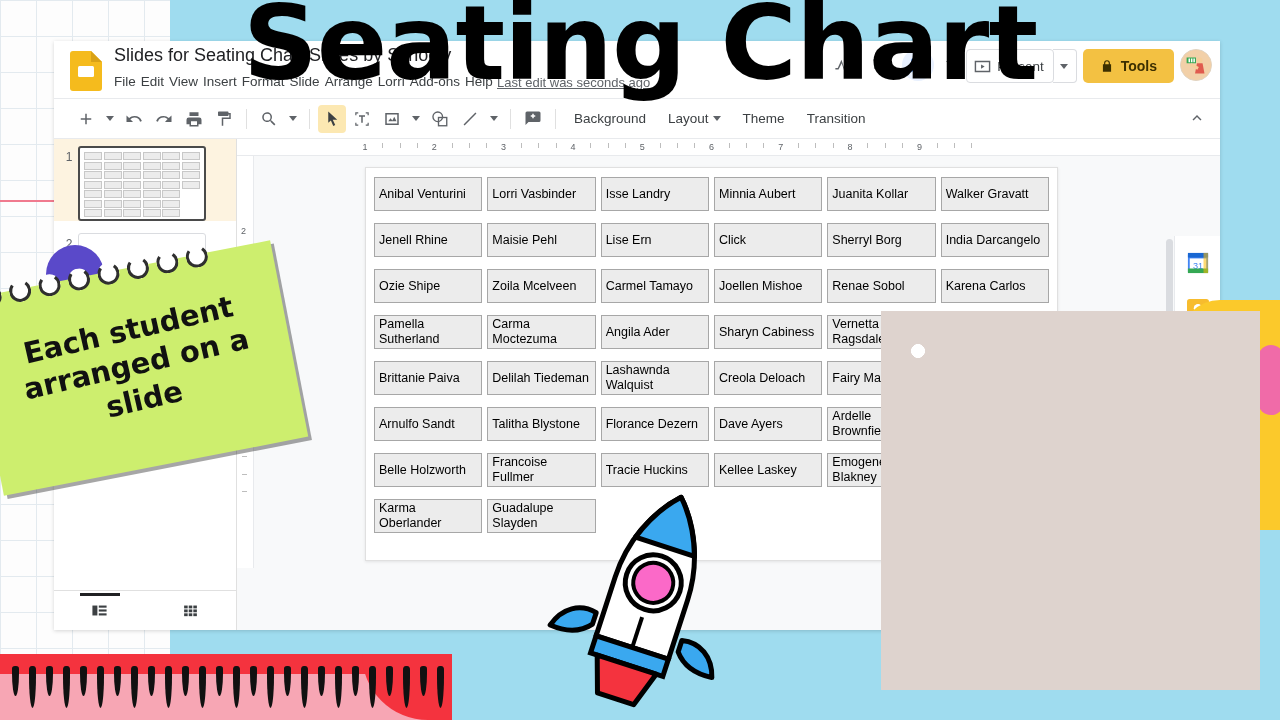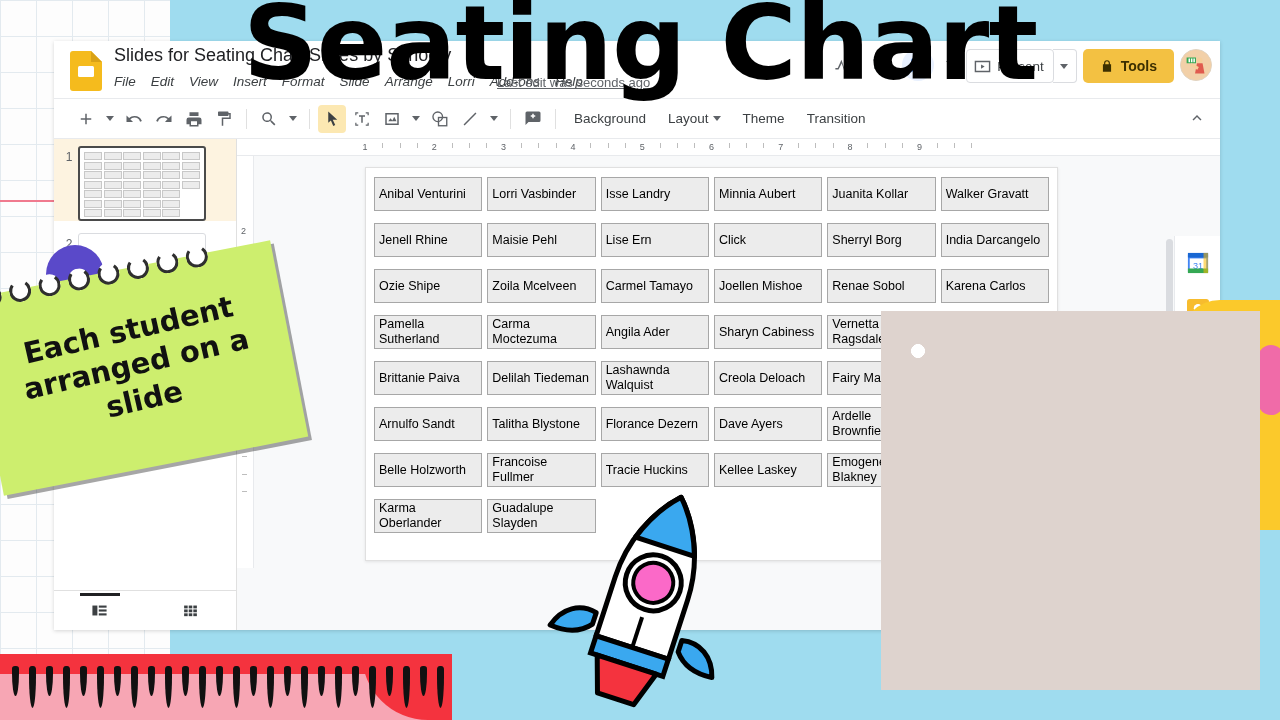--- a/index.html
+++ b/index.html
@@ -38,22 +38,22 @@
   
   .titlebar { height: 57px; position: relative; background: #fff; }
   .gs-logo {
     position: absolute; left: 16px; top: 10px; width: 32px; height: 36px;
   }
   .doc-title {
     position: absolute; left: 60px; top: 4px; font-size: 18px; color: #202124;
     white-space: nowrap;
   }
   .menubar {
-    position: absolute; left: 60px; top: 33px; display: flex; gap: 15px;
-    font-size: 13.5px; color: #3c4043; white-space: nowrap; font-style: italic;
+    position: absolute; left: 60px; top: 33px; display: flex; gap: 5px;
+    font-size: 13.5px; color: #3c4043; white-space: nowrap;
   }
   .menubar .mi { cursor: default; }
   .lastedit {
     position: absolute; left: 443px; top: 34px; font-size: 13px; color: #5f6368;
     text-decoration: underline; white-space: nowrap;
   }
   .tb-right { position: absolute; right: 8px; top: 8px; display: flex; align-items: flex-start; gap: 6px; }
   .ic-btn {
     width: 32px; height: 32px; border-radius: 50%;
     display: flex; align-items: center; justify-content: center; color: #5f6368;

